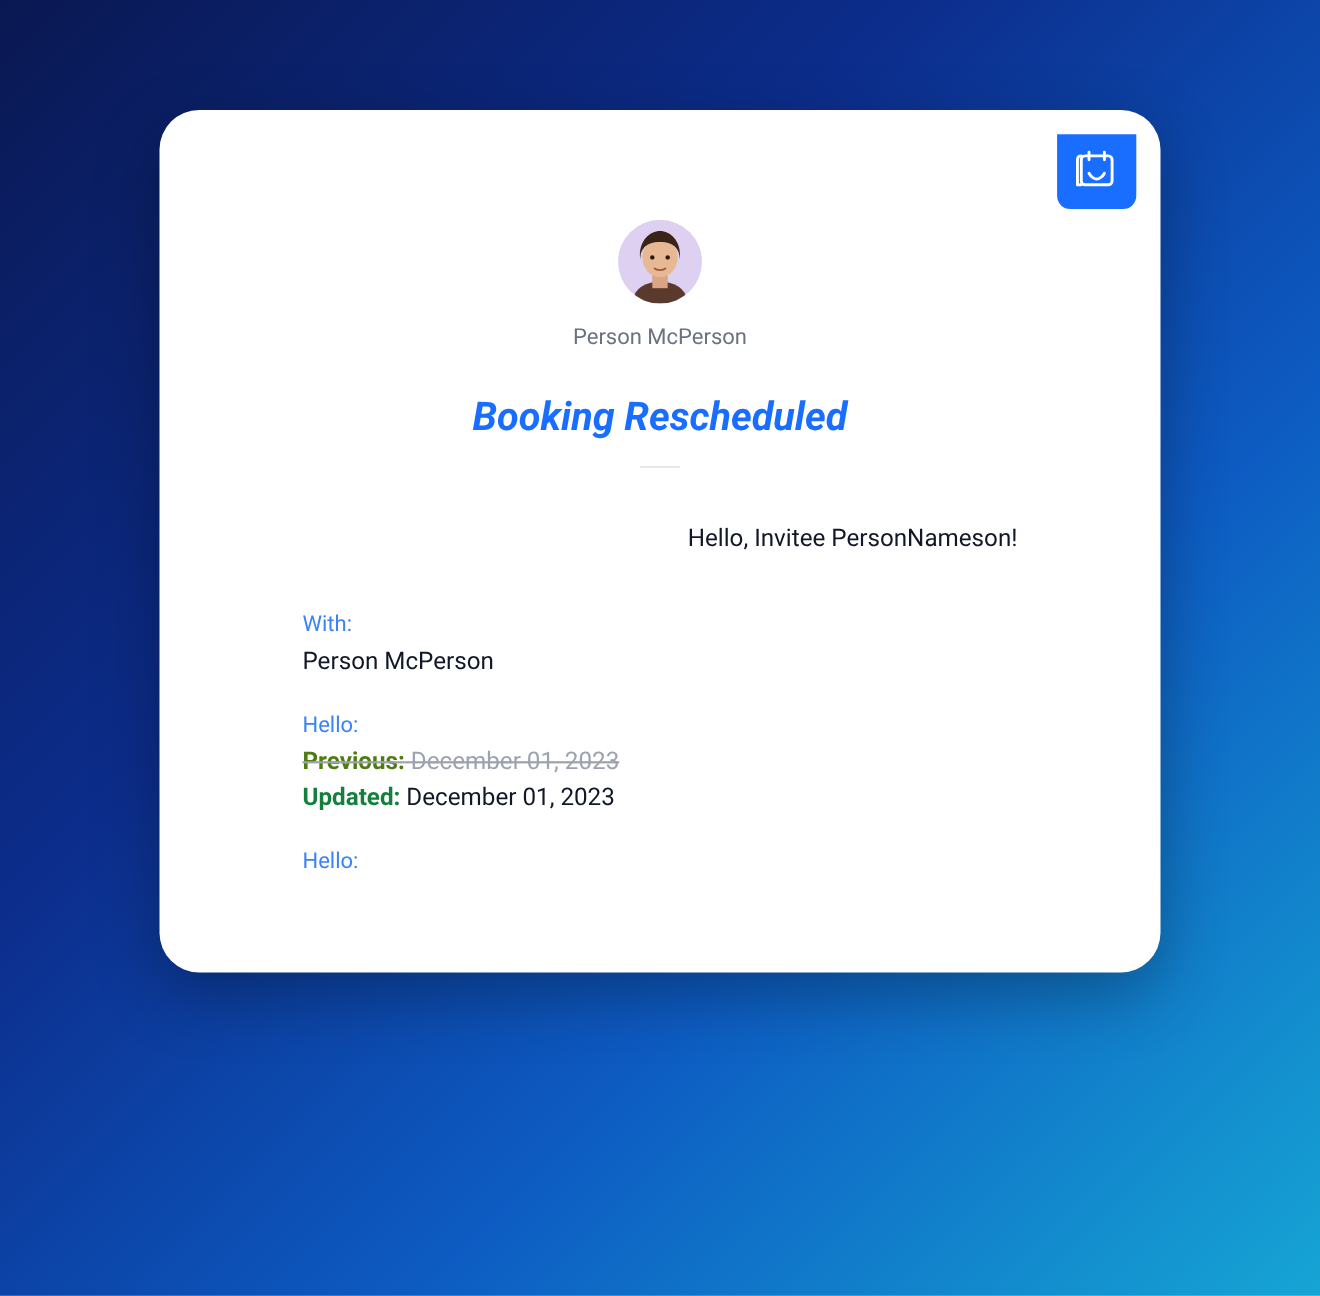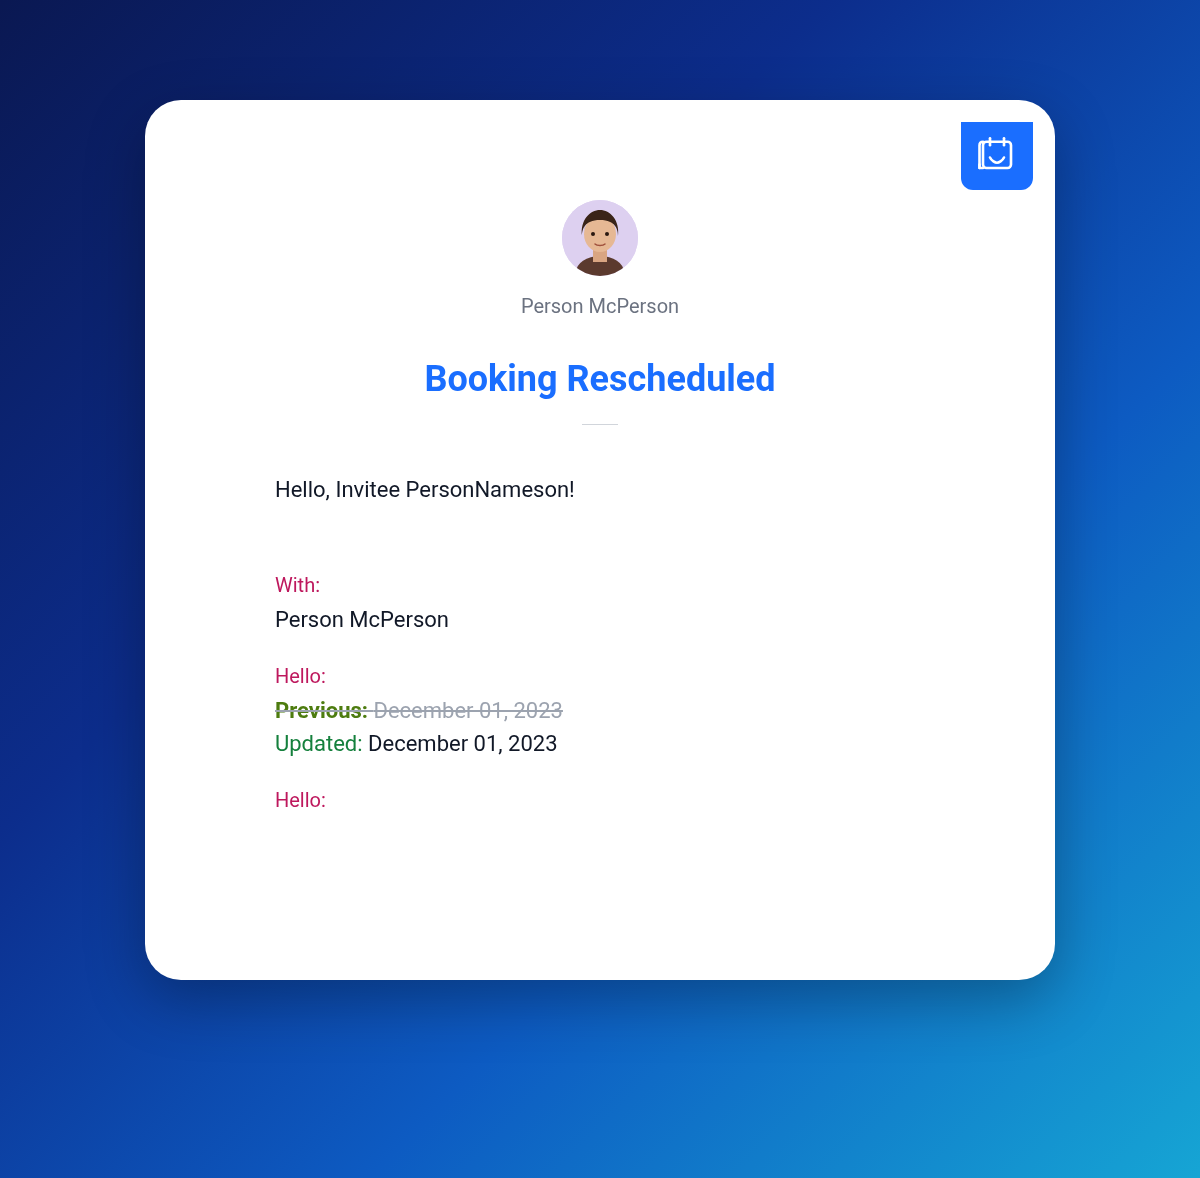--- a/index.html
+++ b/index.html
@@ -17,21 +17,21 @@
       align-items: flex-start;
     }
     .card {
       background: #ffffff;
       border-radius: 36px;
       width: 100%;
       max-width: 910px;
       position: relative;
       padding: 100px 130px 60px 130px;
       box-shadow: 0 20px 60px rgba(0,0,0,0.3);
-      height: 880px;
+      height: 784px;
       overflow: hidden;
     }
     .badge {
       position: absolute;
       top: 22px;
       right: 22px;
       width: 72px;
       height: 68px;
       background: #1a6eff;
       border-radius: 0 0 12px 12px;
@@ -68,45 +68,47 @@
       color: #6b7280;
       font-size: 20px;
       font-weight: 400;
     }
     .title {
       color: #1a6eff;
       font-size: 36px;
       font-weight: 700;
       text-align: center;
       margin-bottom: 24px;
+      font-style: italic;
     }
     .divider {
       width: 36px;
       height: 1px;
       background: #d1d5db;
       margin: 0 auto 48px auto;
     }
     .greeting {
       font-size: 22px;
       color: #111827;
       line-height: 1.55;
-      margin-bottom: 66px;
+      margin-bottom: 48px;
+      text-align: right;
     }
     .booking-title {
       font-size: 26px;
       font-weight: 700;
       color: #111827;
       line-height: 1.3;
       margin-bottom: 28px;
     }
     .field {
       margin-bottom: 28px;
     }
     .field-label {
-      color: #be185d;
+      color: #3b82f6;
       font-size: 20px;
       margin-bottom: 6px;
     }
     .field-value {
       color: #111827;
       font-size: 22px;
       line-height: 1.5;
     }
     .strikethrough {
       text-decoration: line-through;
@@ -115,21 +117,21 @@
     .strikethrough .prev-label {
       font-weight: 700;
       color: #4d7c0f;
     }
     .updated-line {
       font-size: 22px;
       line-height: 1.5;
     }
     .updated-label {
       color: #15803d;
-      font-weight: 400;
+      font-weight: 700;
     }
     .updated-value {
       color: #111827;
     }
   </style>
 </head>
 <body>
 
 <div class="card">
 

